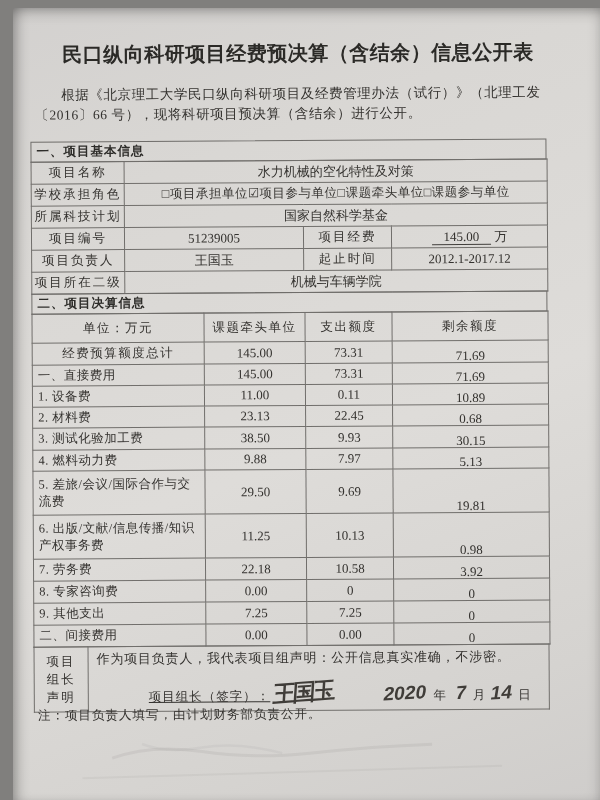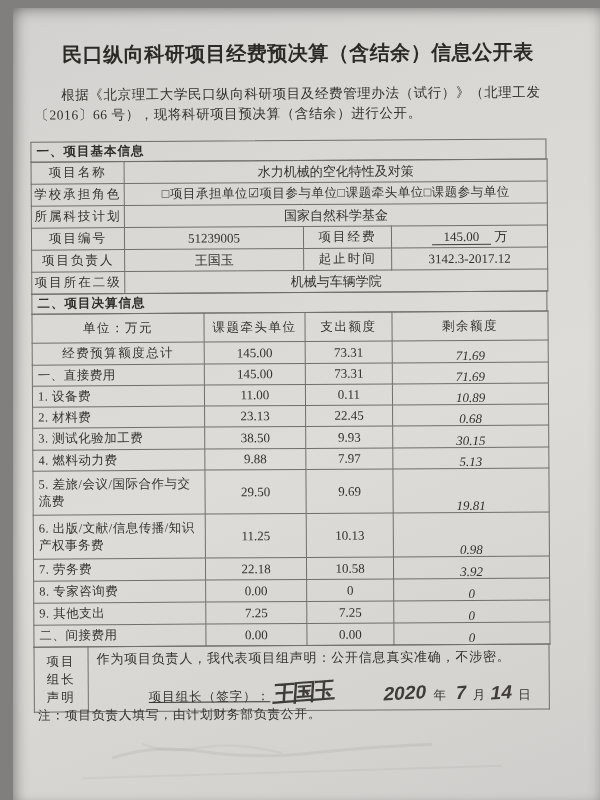--- a/index.html
+++ b/index.html
@@ -48,21 +48,21 @@
   .opts { text-align:center; font-size:12.5px; letter-spacing:0.5px; }
   .rb { height:22px; }
   .u { border-bottom:1px solid #413f3c; padding:0 12px; }
   .hdr td { text-align:center; letter-spacing:1.5px; font-size:12.5px; }
   .hdr { height:29px; }
   tr.n { height:21px; }
   tr.tall { height:44px; }
   .bl { text-align:left; padding-left:5px; letter-spacing:0.5px; font-size:12.5px; }
   .blc { text-align:center; letter-spacing:1.5px; font-size:12.5px; }
   .num { text-align:center; }
-  td.rem { vertical-align:bottom;font-style:italic; }
+  td.rem { vertical-align:bottom; }
   td.rem div { padding-bottom:0px; position:relative; top:2px; text-align:center; }
   .decl-side { width:54px; text-align:center; font-size:12.5px; letter-spacing:2px; line-height:18px; vertical-align:middle; }
   .decl-main { vertical-align:top; padding:3px 6px 2px 8px; font-size:13px; }
   .decl-row { height:59px; }
   .statement { letter-spacing:0.8px; }
   .signline { display:flex; align-items:baseline; margin-top:10px; }
   .signlabel { margin-left:52px; letter-spacing:1px; font-size:12.5px;text-decoration:underline; }
   .hand {
     font-family:"Liberation Sans", sans-serif;
     color:#403d39; font-weight:bold;
@@ -124,21 +124,21 @@
         <tr class="rb">
           <td class="lab">项目编号</td>
           <td class="val">51239005</td>
           <td class="lab">项目经费</td>
           <td class="val"><span class="u">145.00</span> <span>万</span></td>
         </tr>
         <tr class="rb">
           <td class="lab">项目负责人</td>
           <td class="val">王国玉</td>
           <td class="lab">起止时间</td>
-          <td class="val">3142.3-2017.12</td>
+          <td class="val">2012.1-2017.12</td>
         </tr>
         <tr class="rb">
           <td class="lab">项目所在二级</td>
           <td class="val" colspan="3">机械与车辆学院</td>
         </tr>
       </tbody>
         </table>
 
       <div class="sec" style="margin-top:-1px">二、项目决算信息</div>
 

